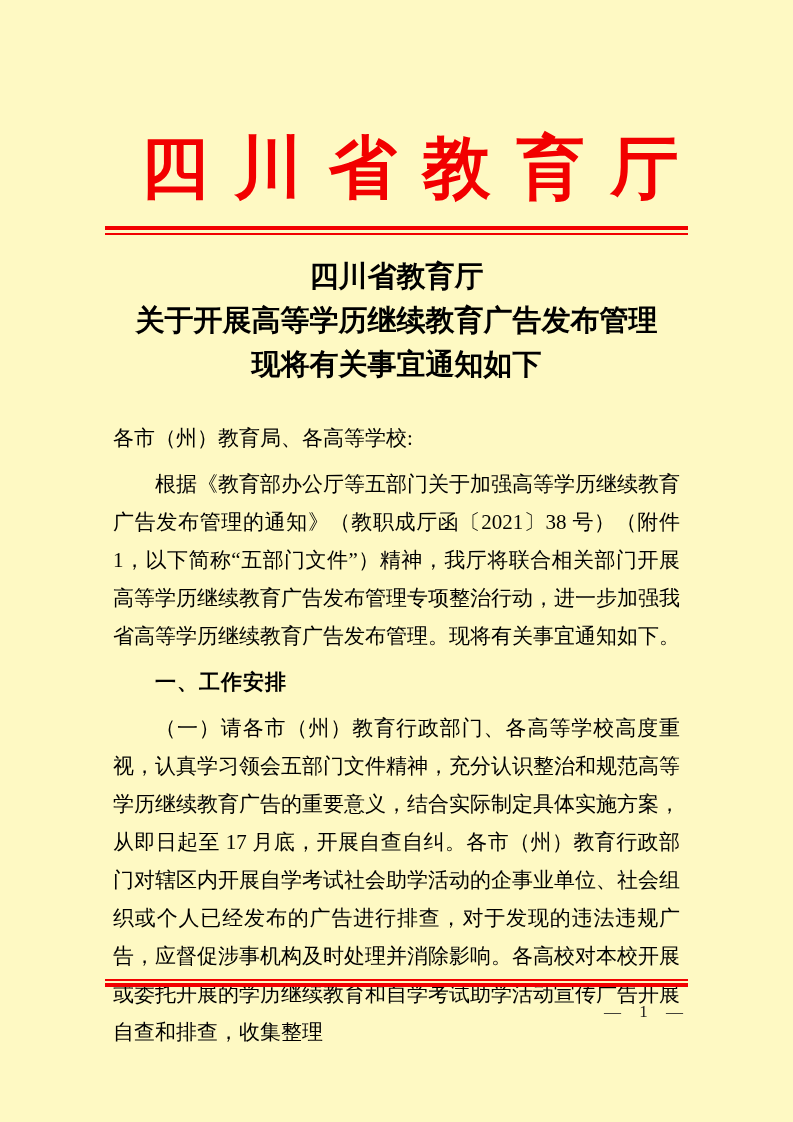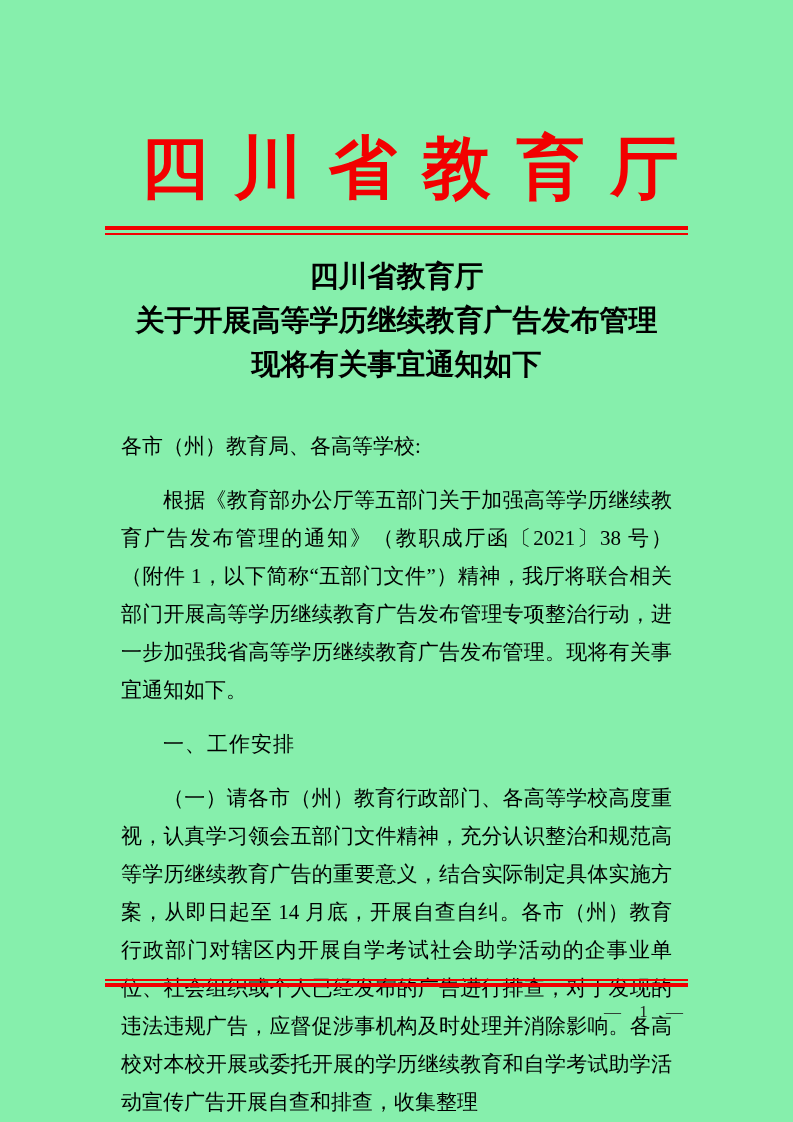--- a/index.html
+++ b/index.html
@@ -4,21 +4,21 @@
 <style>
   html, body {
     margin: 0;
     padding: 0;
     background: #ffffff;
   }
   .page {
     position: relative;
     width: 793px;
     height: 1122px;
-    background: #86efac;
+    background: #fef9c3;
     overflow: hidden;
     font-family: "Liberation Serif", serif;
     color: #000000;
   }
   
   .letterhead {
     position: absolute;
     top: 128px;
     left: 0;
     width: 100%;
@@ -61,27 +61,27 @@
     top: 411px;
     left: 105px;
     width: 583px;
     font-size: 21px;
     line-height: 38px;
     text-align: justify;
     text-justify: inter-character;
     color: #000000;
   }
   .body-text p {
-    margin: 16px;
+    margin: 8px;
   }
   .indent {
     text-indent: 2em;
   }
   .section-heading {
-    font-weight: normal;
+    font-weight: bold;
     font-family: "Liberation Sans", sans-serif;
     letter-spacing: 1px;
   }
   
   .rule-bottom {
     position: absolute;
     left: 105px;
     top: 979px;
     width: 583px;
     height: 2px;            
@@ -111,20 +111,20 @@
   <div class="doc-title">
     <div>四川省教育厅</div>
     <div>关于开展高等学历继续教育广告发布管理</div>
     <div>现将有关事宜通知如下</div>
   </div>
 
   <div class="body-text">
     <p>各市（州）教育局、各高等学校:</p>
     <p class="indent">根据《教育部办公厅等五部门关于加强高等学历继续教育广告发布管理的通知》（教职成厅函〔2021〕38 号）（附件 1，以下简称“五部门文件”）精神，我厅将联合相关部门开展高等学历继续教育广告发布管理专项整治行动，进一步加强我省高等学历继续教育广告发布管理。现将有关事宜通知如下。</p>
     <p class="indent section-heading">一、工作安排</p>
-    <p class="indent">（一）请各市（州）教育行政部门、各高等学校高度重视，认真学习领会五部门文件精神，充分认识整治和规范高等学历继续教育广告的重要意义，结合实际制定具体实施方案，从即日起至 14 月底，开展自查自纠。各市（州）教育行政部门对辖区内开展自学考试社会助学活动的企事业单位、社会组织或个人已经发布的广告进行排查，对于发现的违法违规广告，应督促涉事机构及时处理并消除影响。各高校对本校开展或委托开展的学历继续教育和自学考试助学活动宣传广告开展自查和排查，收集整理</p>
+    <p class="indent">（一）请各市（州）教育行政部门、各高等学校高度重视，认真学习领会五部门文件精神，充分认识整治和规范高等学历继续教育广告的重要意义，结合实际制定具体实施方案，从即日起至 17 月底，开展自查自纠。各市（州）教育行政部门对辖区内开展自学考试社会助学活动的企事业单位、社会组织或个人已经发布的广告进行排查，对于发现的违法违规广告，应督促涉事机构及时处理并消除影响。各高校对本校开展或委托开展的学历继续教育和自学考试助学活动宣传广告开展自查和排查，收集整理</p>
   </div>
 
   <div class="rule-bottom"></div>
 
   <div class="page-number">— 1 —</div>
 
 </div>
 
 </body></html>

